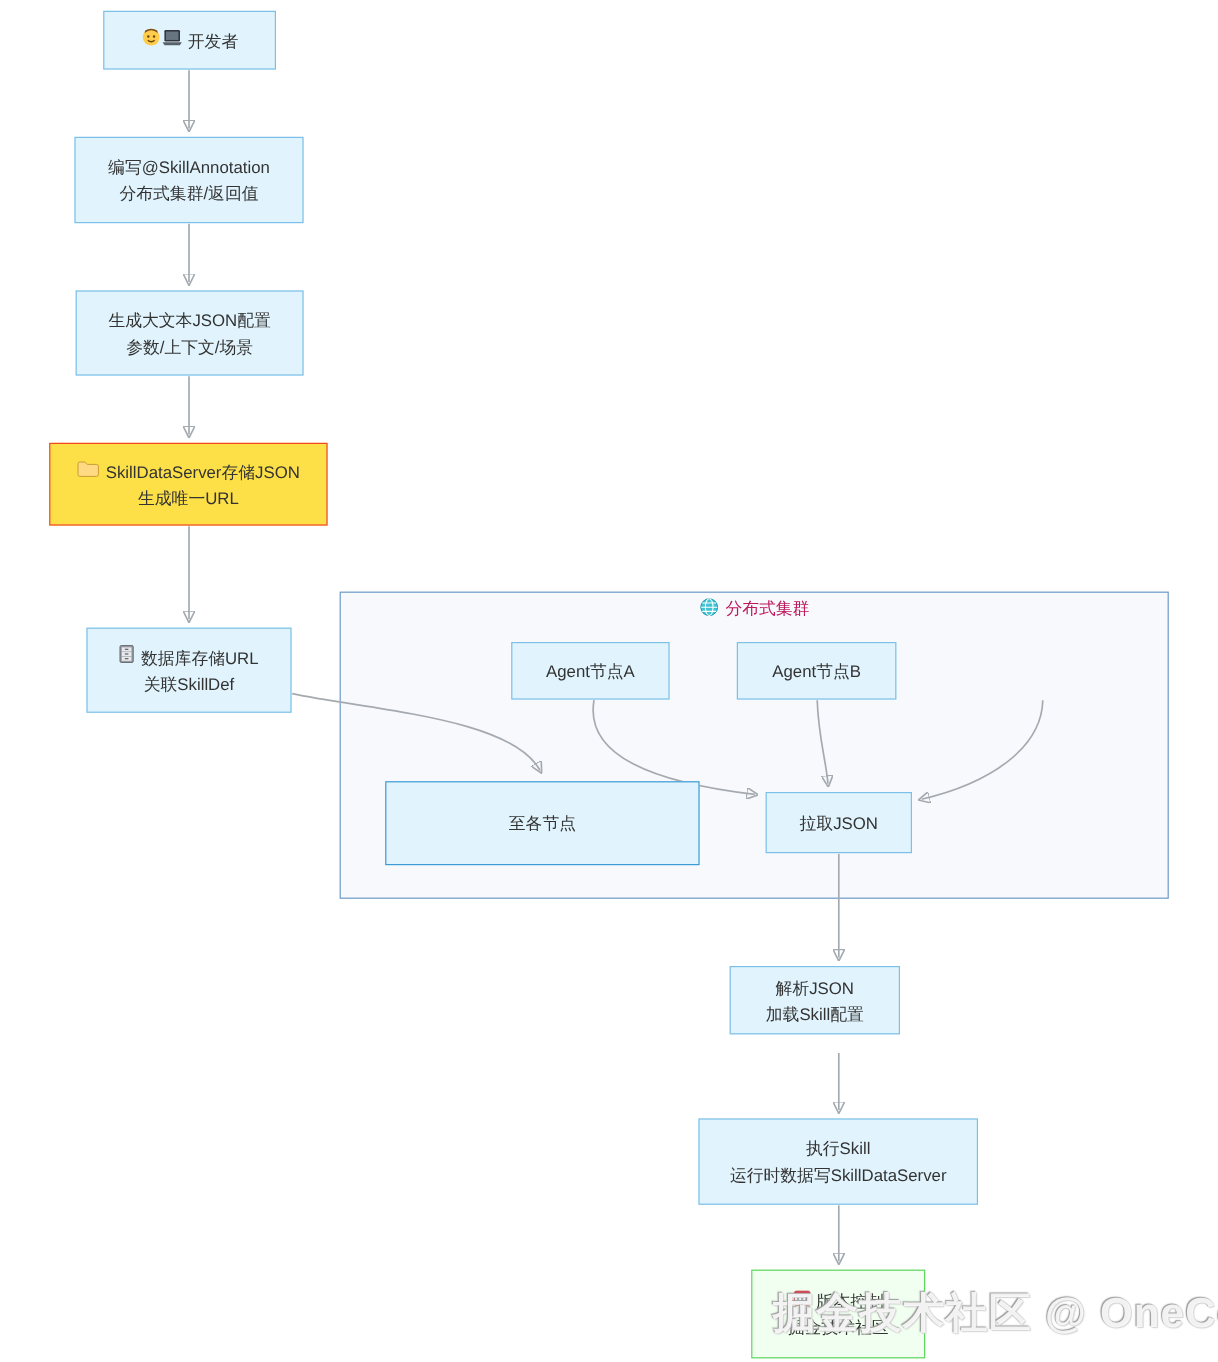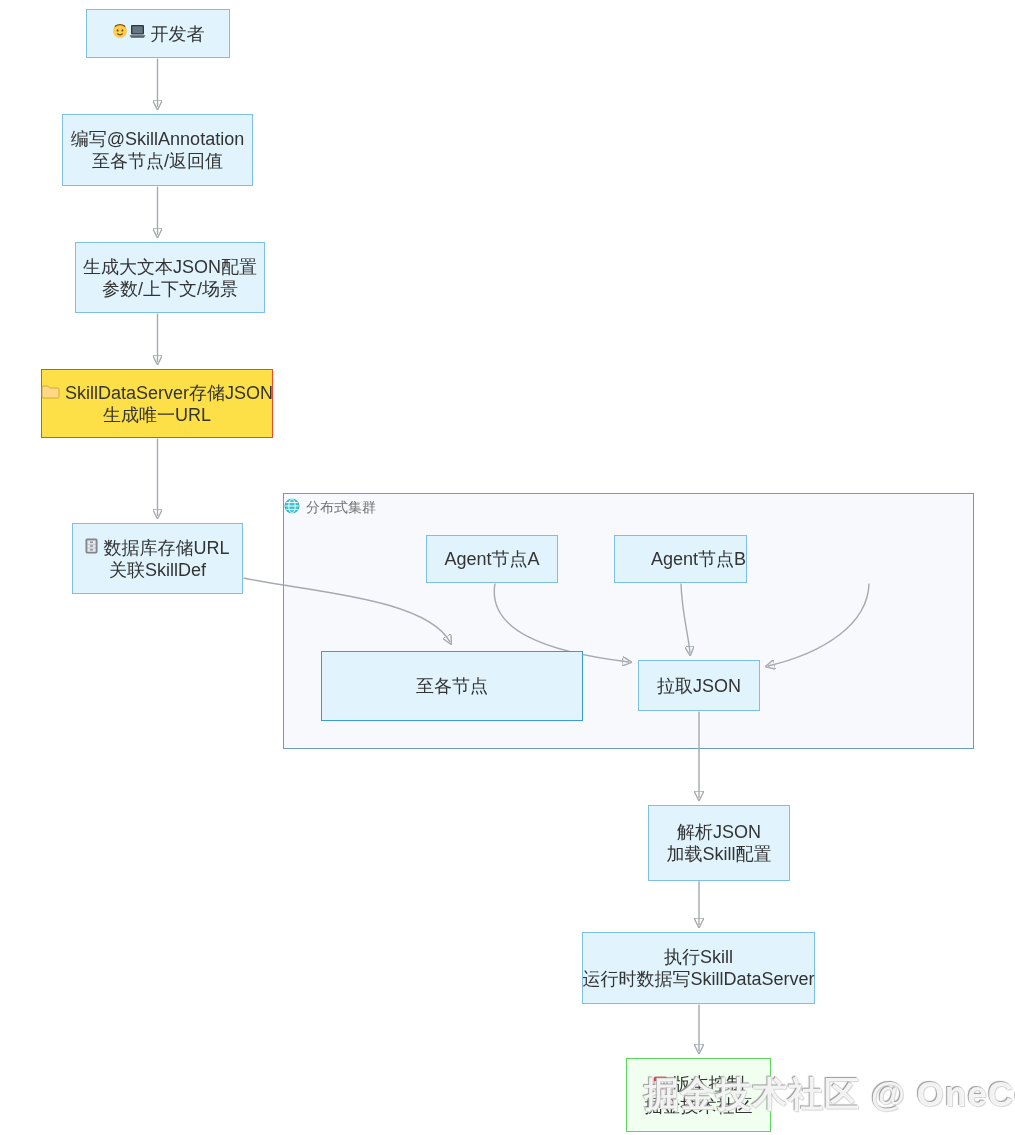--- a/index.html
+++ b/index.html
@@ -1,41 +1,41 @@
 <!DOCTYPE html>
 <html><head>
 <meta charset="utf-8">
 <style>
   html,body{margin:0;padding:0;background:#ffffff;}
   #canvas{position:relative;width:1015px;height:1135px;background:#ffffff;overflow:hidden;
           font-family:"Liberation Sans","DejaVu Sans",sans-serif;}
   .node{position:absolute;box-sizing:border-box;display:flex;flex-direction:column;
         align-items:center;justify-content:center;background:#e1f4fd;border:1px solid #7cc0e8;
-        color:#333;font-size:18px;line-height:22px;text-align:center;z-index:3;}
+        color:#333;font-size:14px;line-height:22px;text-align:center;z-index:3;}
   .row{display:flex;align-items:center;justify-content:center;gap:5px;white-space:nowrap;}
   .ic{display:inline-block;flex:none;}
   
   #n-dev{left:86px;top:9px;width:144px;height:49px;}
   #n-annot{left:62px;top:114px;width:191px;height:72px;}
-  #n-genjson{left:63px;top:242px;width:190px;height:71px;margin-left:12px;}
+  #n-genjson{left:63px;top:242px;width:190px;height:71px;}
   #n-store{left:41px;top:369px;width:232px;height:69px;background:#fde047;border-color:#f2482a;}
   #n-db{left:72px;top:523px;width:171px;height:71px;}
   #n-agenta{left:426px;top:535px;width:132px;height:48px;}
-  #n-agentb{left:614px;top:535px;width:133px;height:48px;align-items:flex-end;}
+  #n-agentb{left:614px;top:535px;width:133px;height:48px;}
   #n-agentc{left:803px;top:535px;width:132px;height:48px;}
   #n-sync{left:321px;top:651px;width:262px;height:70px;border:1.5px solid #3d9bd4;}
   #n-pull{left:638px;top:660px;width:122px;height:51px;}
-  #n-parse{left:648px;top:805px;width:142px;height:76px;}
+  #n-parse{left:608px;top:805px;width:142px;height:57px;}
   #n-exec{left:582px;top:932px;width:233px;height:72px;}
   #n-snapshot{left:626px;top:1058px;width:145px;height:74px;background:#f0fff0;border-color:#5dd65c;}
   
   #cluster{position:absolute;left:283px;top:493px;width:691px;height:256px;box-sizing:border-box;
            background:#f7f9fc;border:1px solid #6e9ac9;z-index:1;}
   #cluster-label{position:absolute;top:4px;left:0;right:0;display:flex;align-items:center;
-           gap:6px;font-size:14px;color:#737373;}
+           justify-content:center;gap:6px;font-size:14px;color:#be185d;}
   
   #edges{position:absolute;left:0;top:0;z-index:2;}
   #edges path{stroke:#a4aab0;stroke-width:1.4;fill:none;}
   
   #watermark{position:absolute;left:644px;top:1071px;z-index:10;white-space:nowrap;
            font-size:35px;font-weight:600;letter-spacing:1px;color:rgba(250,250,250,0.92);
            text-shadow:-1px -1px 1px #999999, 1px 1px 1px #d6d6d6, 0 0 1px #aaaaaa;}
 </style>
 </head>
 <body>
@@ -92,21 +92,21 @@
       </span>
       <span>开发者</span>
     </div>
   </div>
 
   <div class="node" id="n-annot">
     <div class="row">
         <span>编写@SkillAnnotation</span>
       </div>
     <div class="row">
-        <span>至各节点/返回值</span>
+        <span>分布式集群/返回值</span>
       </div>
   </div>
 
   <div class="node" id="n-genjson">
     <div class="row">
         <span>生成大文本JSON配置</span>
       </div>
     <div class="row">
         <span>参数/上下文/场景</span>
       </div>

